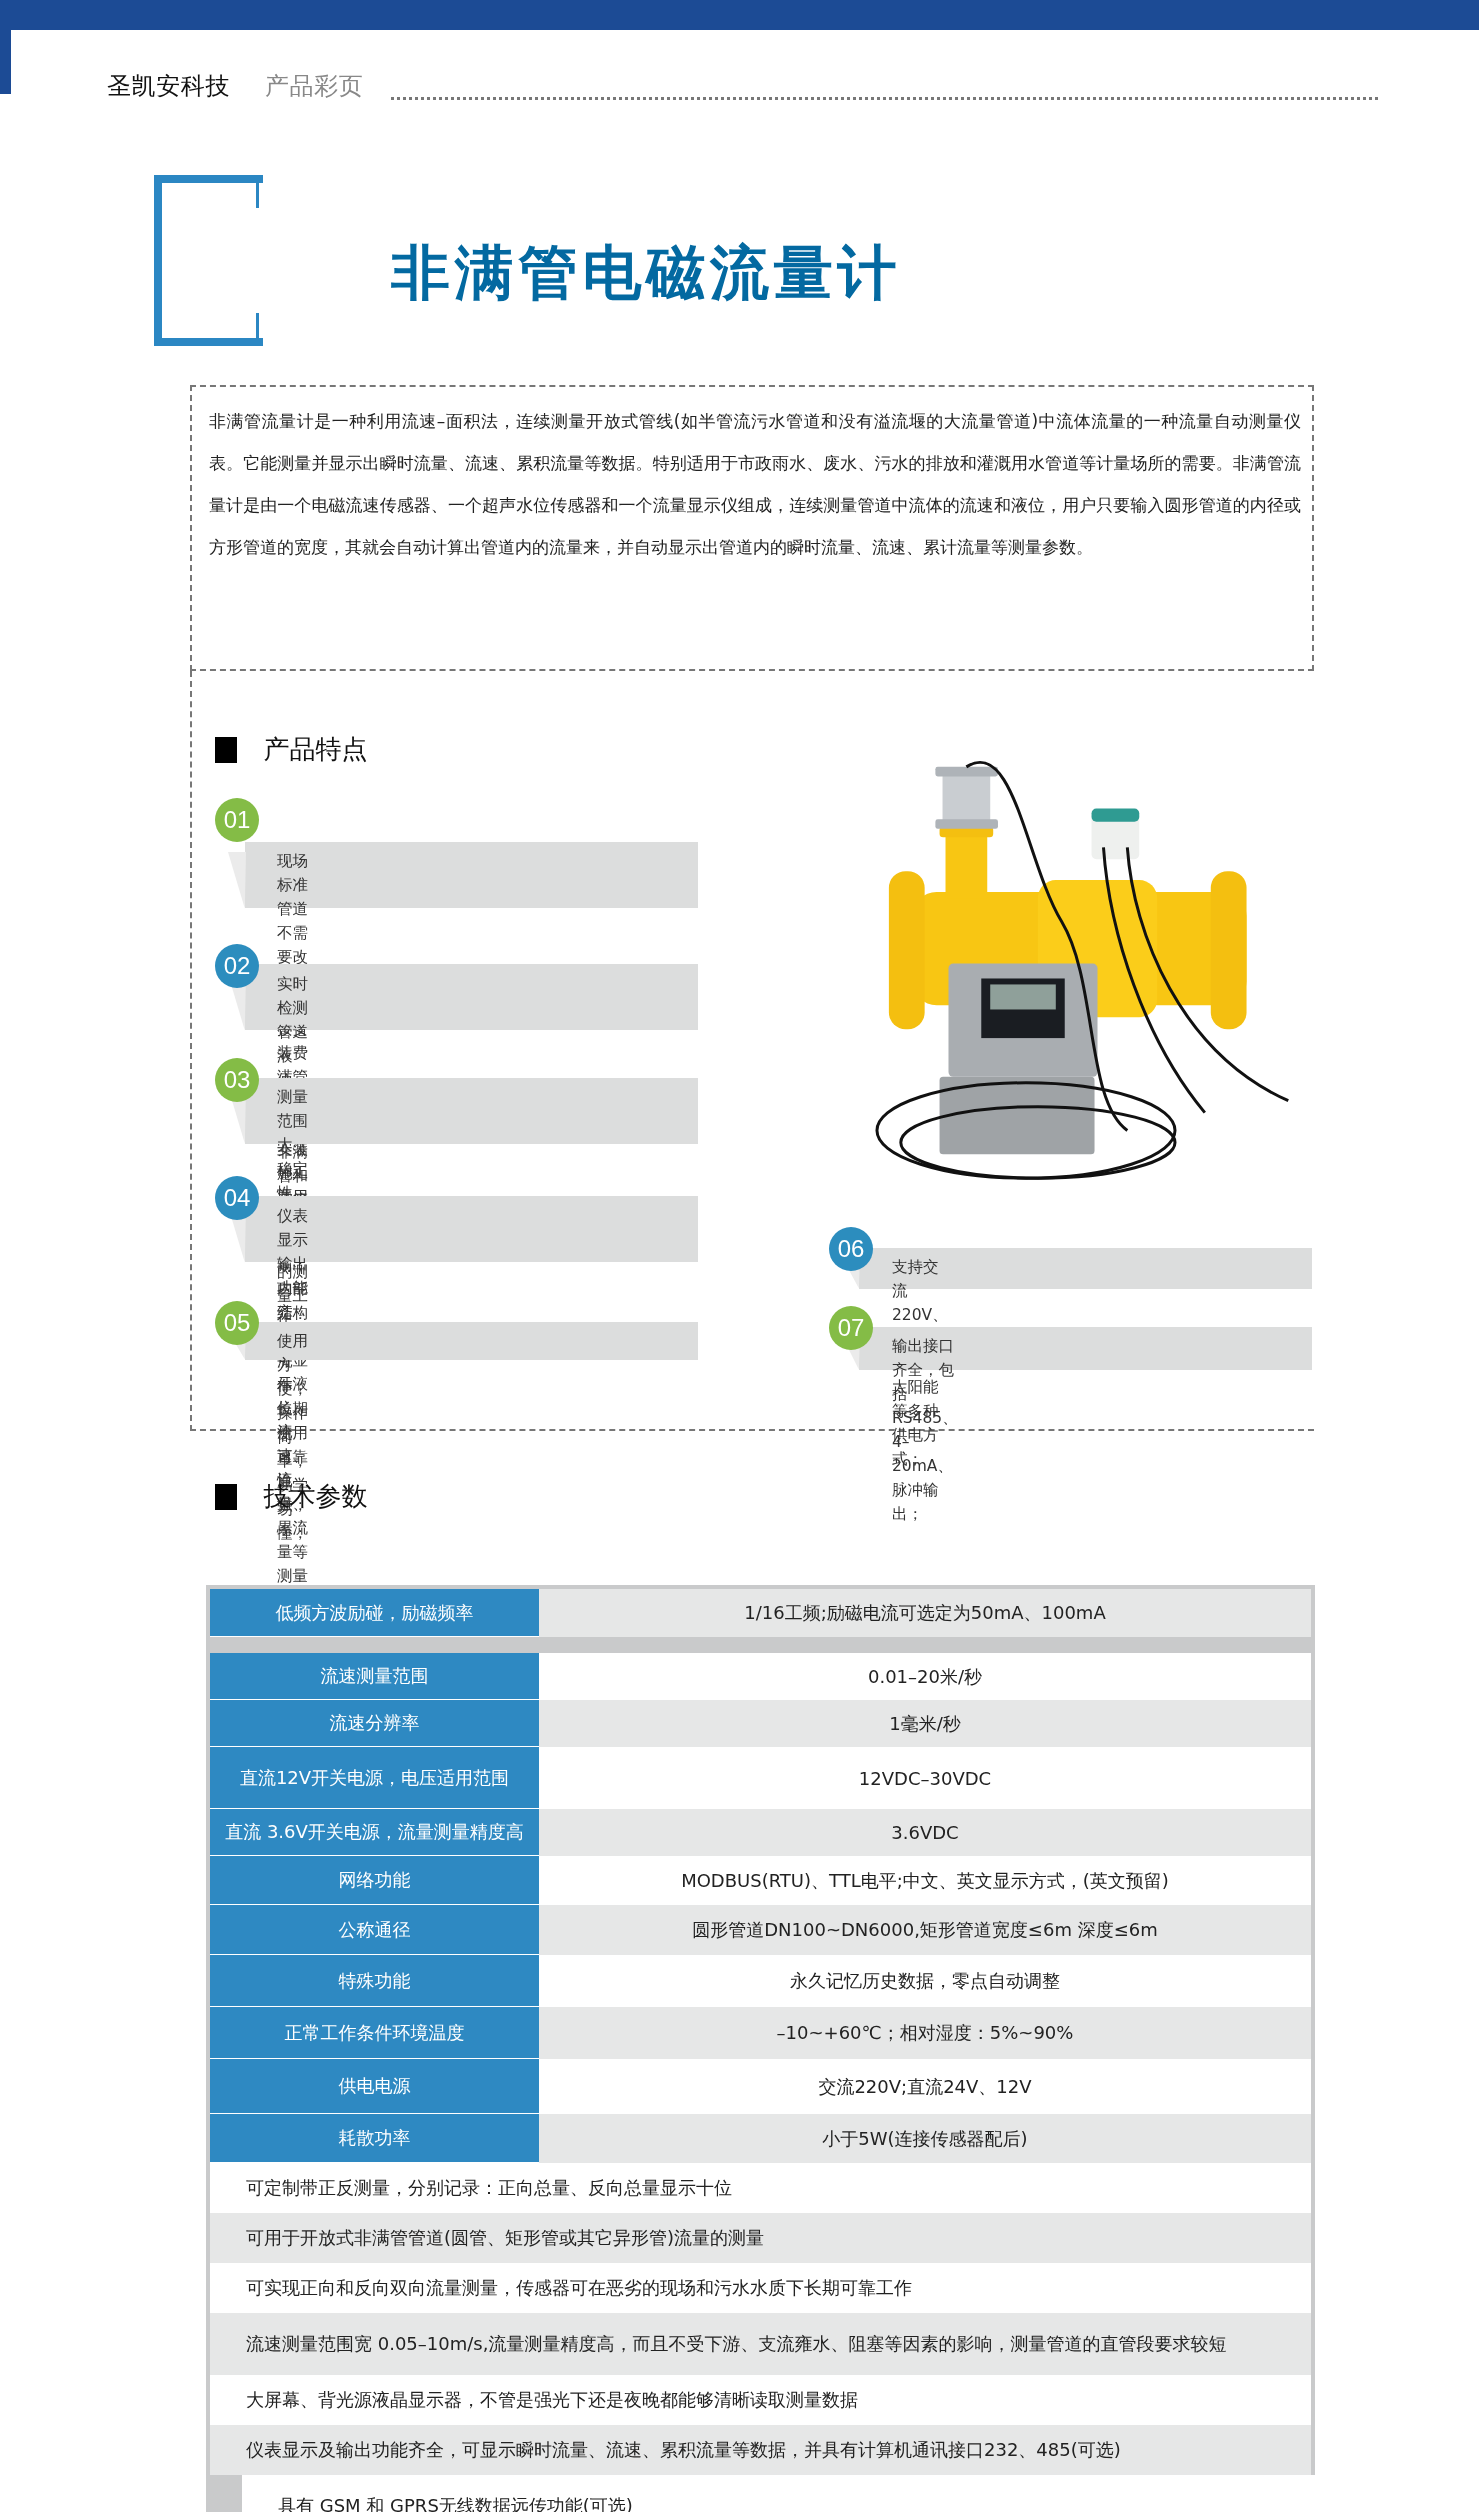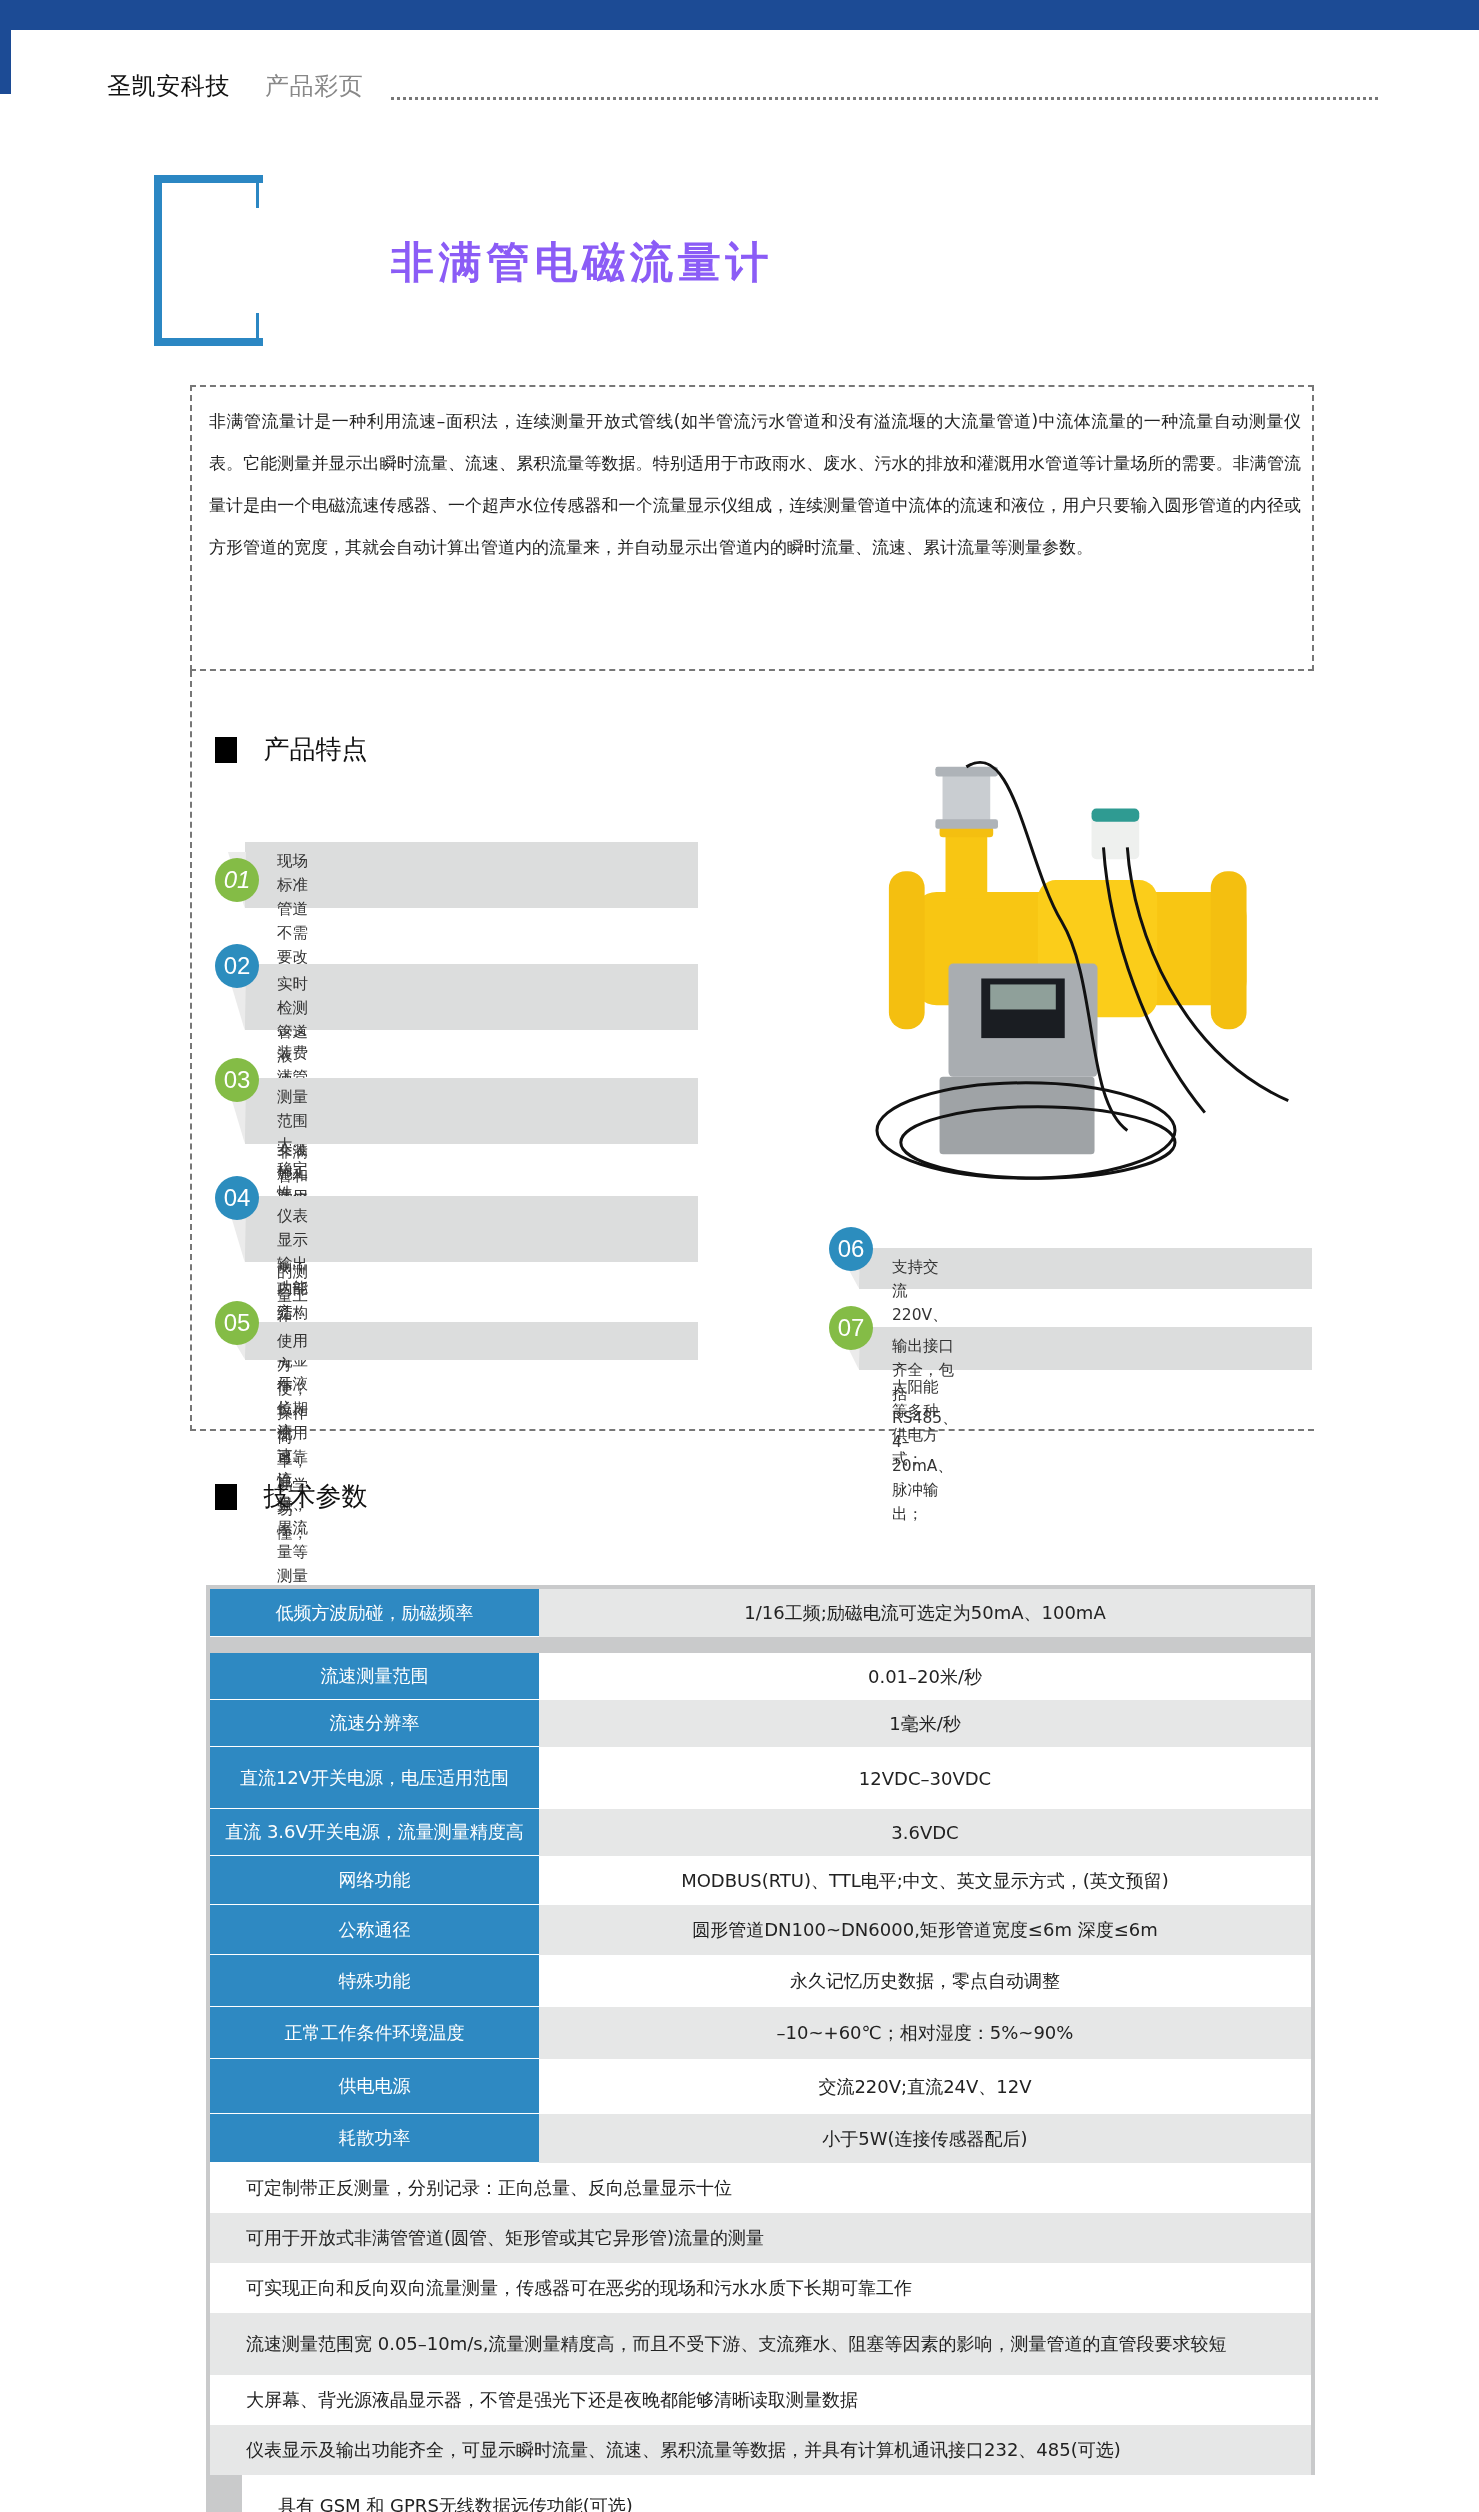--- a/index.html
+++ b/index.html
@@ -13,21 +13,21 @@
   .brand-sub { position: absolute; left: 265px; top: 70px; font-size: 24px; color: #888; letter-spacing: 0.6px; }
   .brand-dots { position: absolute; left: 391px; top: 97px; width: 987px; height: 0; border-top: 3px dotted #777; }
 
   
   .title-frame { position: absolute; left: 154px; top: 175px; width: 274px; height: 171px; }
   .tf-top { position: absolute; left: 0; top: 0; width: 109px; height: 8.4px; background: #2b87c3; }
   .tf-left { position: absolute; left: 0; top: 0; width: 8.4px; height: 171px; background: #2b87c3; }
   .tf-bottom { position: absolute; left: 0; bottom: 0; width: 109px; height: 8.4px; background: #2b87c3; }
   .tf-rt { position: absolute; left: 102px; top: 0; width: 3px; height: 33px; background: #2b87c3; }
   .tf-rb { position: absolute; left: 102px; bottom: 0; width: 3px; height: 33px; background: #2b87c3; }
-  .page-title { position: absolute; left: 391px; top: 234px; font-size: 43px; font-weight: bold; color: #8b5cf6; letter-spacing: 4.8px; }
+  .page-title { position: absolute; left: 391px; top: 234px; font-size: 59px; font-weight: bold; color: #0369a1; letter-spacing: 4.8px; }
 
   
   .intro-box { position: absolute; left: 190px; top: 385px; width: 1124px; height: 286px; border: 2.4px dashed #777; }
   .intro-text { position: absolute; left: 209px; top: 400px; width: 1092px; font-size: 17px; line-height: 42px; color: #222; text-align: justify; }
 
   
   .feat-box { position: absolute; left: 190px; top: 671px; width: 1124px; height: 760px; border-left: 2.4px dashed #777; border-bottom: 2.4px dashed #777; }
 
   .section-head { position: absolute; display: flex; align-items: center; }
   .section-square { width: 21.5px; height: 26px; background: #000; margin-right: 27px; }
@@ -78,21 +78,21 @@
   <div class="section-square"></div>
   <div class="section-label">产品特点</div>
 </div>
 
 <div id="features-left">
     <div class="feature">
       <div class="bar" style="left:245px; top:842px; width:453px; height:66px;"></div>
       <svg style="position:absolute; left:228px; top:852px;" width="36" height="66" viewBox="0 0 60 110">
         <polygon points="0,0 30,0 28,94 28,94" fill="#ebebeb"></polygon>
       </svg>
-      <div class="badge green" style="left:215px; top:858px;font-style:italic;">01</div>
+      <div class="badge green" style="left:215px; top:798px;">01</div>
       <div class="text" style="left:277px; top:849px;">
         <div>现场标准管道不需要改造便可直接安装费满管流量计，</div>
         <div>安装施工费用低；</div>
       </div>
     </div>
     <div class="feature">
       <div class="bar" style="left:245px; top:964px; width:453px; height:66px;"></div>
       <svg style="position:absolute; left:228px; top:974px;" width="36" height="66" viewBox="0 0 60 110">
         <polygon points="0,0 30,0 28,94 28,94" fill="#ebebeb"></polygon>
       </svg>

